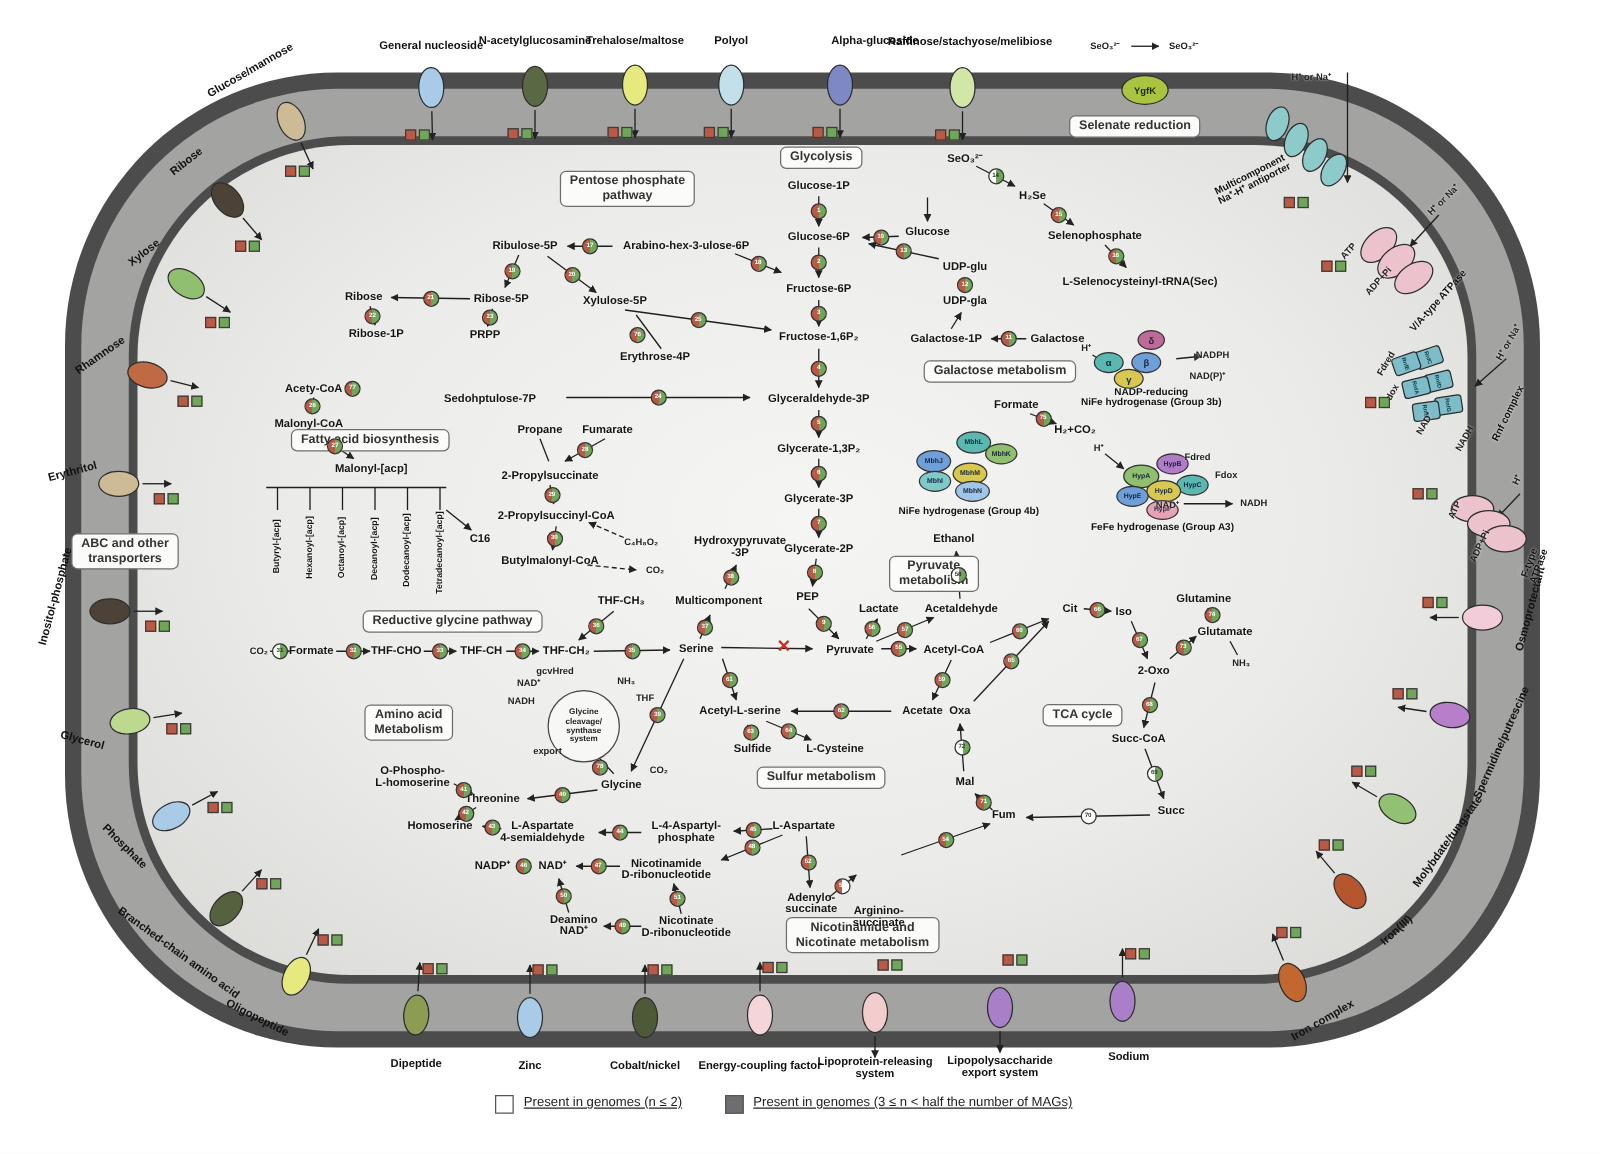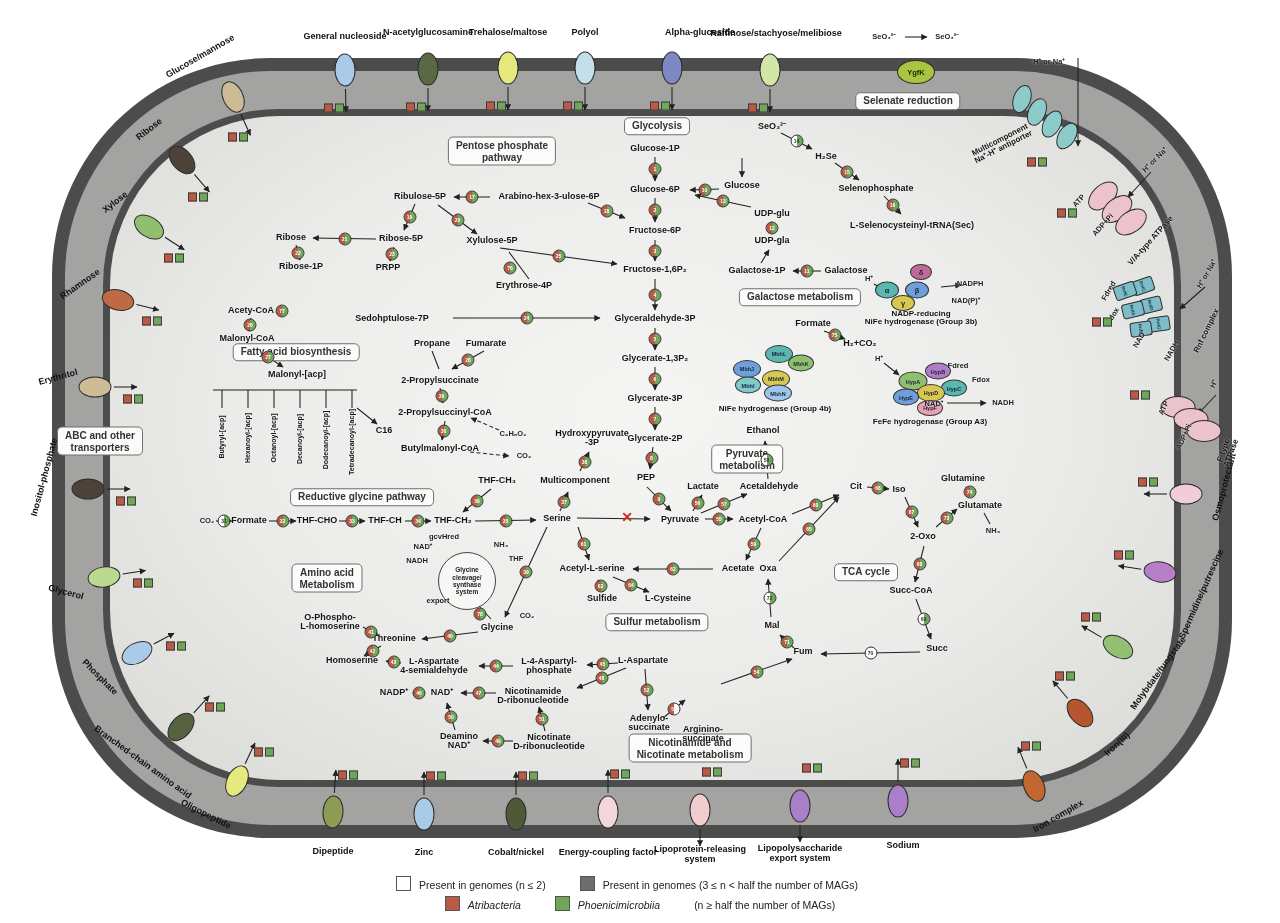--- a/index.html
+++ b/index.html
@@ -32,21 +32,21 @@
     display:flex;align-items:center;justify-content:center;}
   .enz span{font-size:5px;color:#fff;font-weight:700;line-height:1;}
   .blob{position:absolute;border:1px solid #333;border-radius:50%;z-index:6;display:flex;align-items:center;justify-content:center;}
   .blob span{font-size:5.5px;font-weight:700;color:#15253a;}
   .blob.greek span{font-size:7.5px;}
   .gcirc{position:absolute;border:1.3px solid #444;border-radius:50%;background:#f7f7f5;z-index:6;
     display:flex;align-items:center;justify-content:center;text-align:center;
     font-size:6.5px;font-weight:600;line-height:1.15;white-space:pre-line;color:#222;}
   #legend{position:absolute;left:0;right:0;top:876px;display:flex;flex-direction:column;align-items:center;gap:5px;
     font-size:10.5px;color:#222;z-index:9;}
-  .lrow{display:flex;align-items:flex-end;gap:8px;}
+  .lrow{display:flex;align-items:flex-start;gap:8px;text-decoration:underline;}
   .lsw{width:13px;height:13px;border:1px solid #555;display:inline-block;}
   .llab{margin-right:26px;}
   .lita{font-style:italic;margin-right:26px;}
 </style>
 </head>
 <body>
 
 <div id="stage">
   <div class="mem" id="mem-outer"></div>
   <div class="mem" id="mem-peri"></div>
@@ -848,21 +848,14 @@
       </div>
     </div>
 
   <div id="legend">
     <div class="lrow">
       <span class="lsw" style="background: rgb(255, 255, 255);"></span>
       <span class="llab">Present in genomes (n ≤ 2)</span>
       <span class="lsw" style="background: rgb(109, 110, 113);"></span>
       <span class="llab">Present in genomes (3 ≤ n &lt; half the number of MAGs)</span>
     </div>
-    <div class="lrow">
-      <span class="lsw" style="background: rgb(184, 90, 70);"></span>
-      <span class="lita">Atribacteria</span>
-      <span class="lsw" style="background: rgb(111, 166, 90);"></span>
-      <span class="lita">Phoenicimicrobiia</span>
-      <span>(n ≥ half the number of MAGs)</span>
-    </div>
   </div>
 </div>
 
 </body></html>

